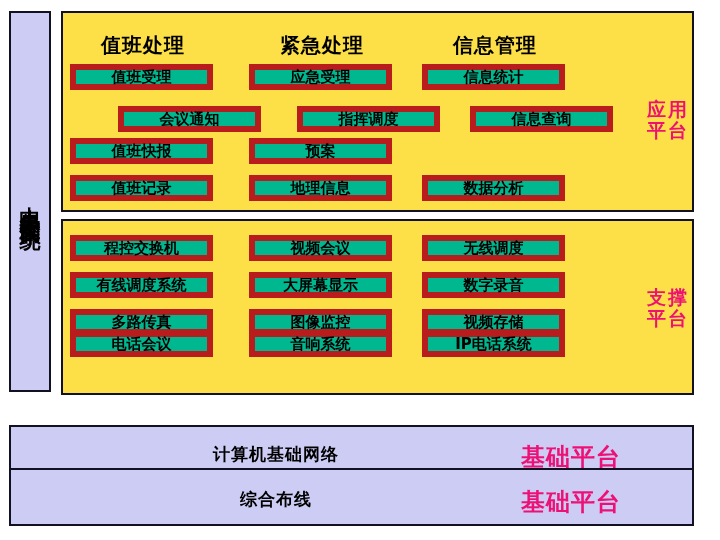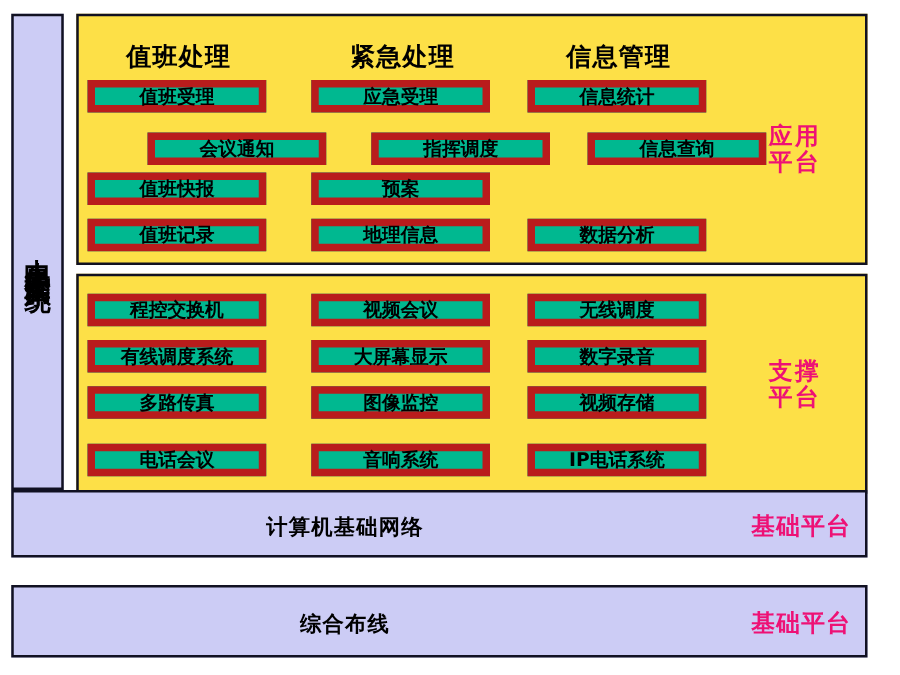--- a/index.html
+++ b/index.html
@@ -106,69 +106,69 @@
   
   #panel-app .row0 { top: 51px; }
   #panel-app .row1 { top: 93px; margin-left: 48px; }
   #panel-app .row2 { top: 125px; }
   #panel-app .row3 { top: 162px; }
 
   
   #panel-support .row0 { top: 14px; }
   #panel-support .row1 { top: 51px; text-align: right; }
   #panel-support .row2 { top: 88px; }
-  #panel-support .row3 { top: 134px; }
+  #panel-support .row3 { top: 110px; }
 
   
   .platform-tag {
     position: absolute;
     left: 520px;
     width: 106px;
-    text-align: center;
+    text-align: right;
     font-size: 19px;
     font-weight: bold;
     color: #ee1175;
     line-height: 1.12;
     letter-spacing: 2px;
   }
   #panel-app .platform-tag { top: 86px; }
   #panel-support .platform-tag { top: 66px; }
   .platform-tag .ln { display: block; }
 
   
   .bar {
     position: absolute;
     left: 9px;
     width: 685px;
     background: #ccccf5;
     border: 2px solid #111122;
     box-sizing: border-box;
   }
-  #bar-network { top: 392px; height: 54px; }
+  #bar-network { top: 425px; height: 54px; }
   #bar-cabling { top: 468px; height: 58px; }
 
   .bar-title {
     position: absolute;
     left: 0;
     width: 530px;
     text-align: center;
     font-size: 17px;
     font-weight: bold;
     color: #000000;
     letter-spacing: 1px;
   }
   #bar-network .bar-title { top: 16px; }
   #bar-cabling .bar-title { top: 18px; }
 
   .bar-tag {
     position: absolute;
     left: 510px;
     width: 160px;
-    text-align: right;
-    font-size: 19px;
+    text-align: left;
+    font-size: 24px;
     font-weight: bold;
     color: #ee1175;
     letter-spacing: 1px;
   }
   #bar-network .bar-tag { top: 14px; }
   #bar-cabling .bar-tag { top: 16px; }
 </style>
 </head>
 <body>
 

